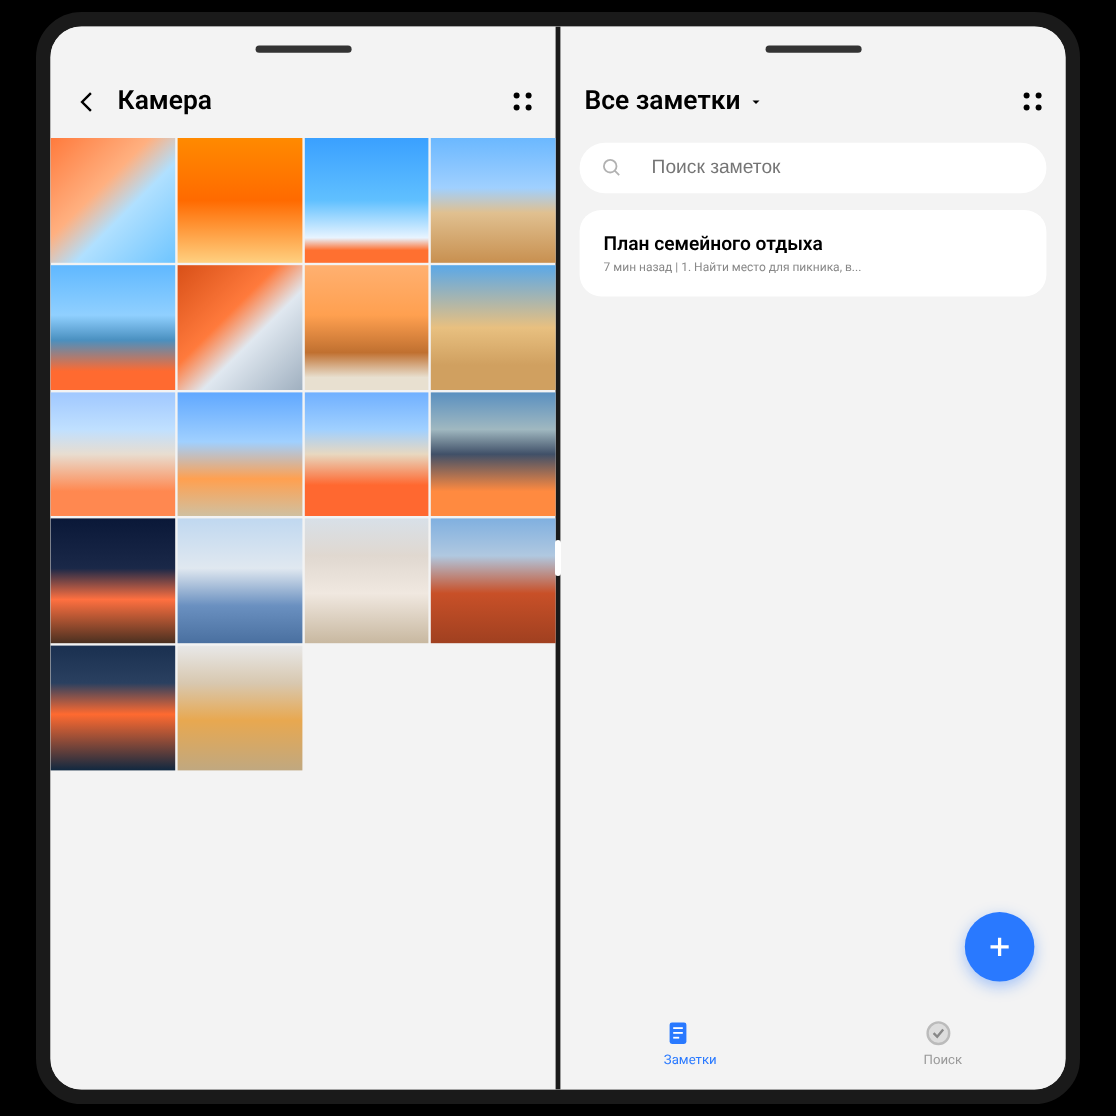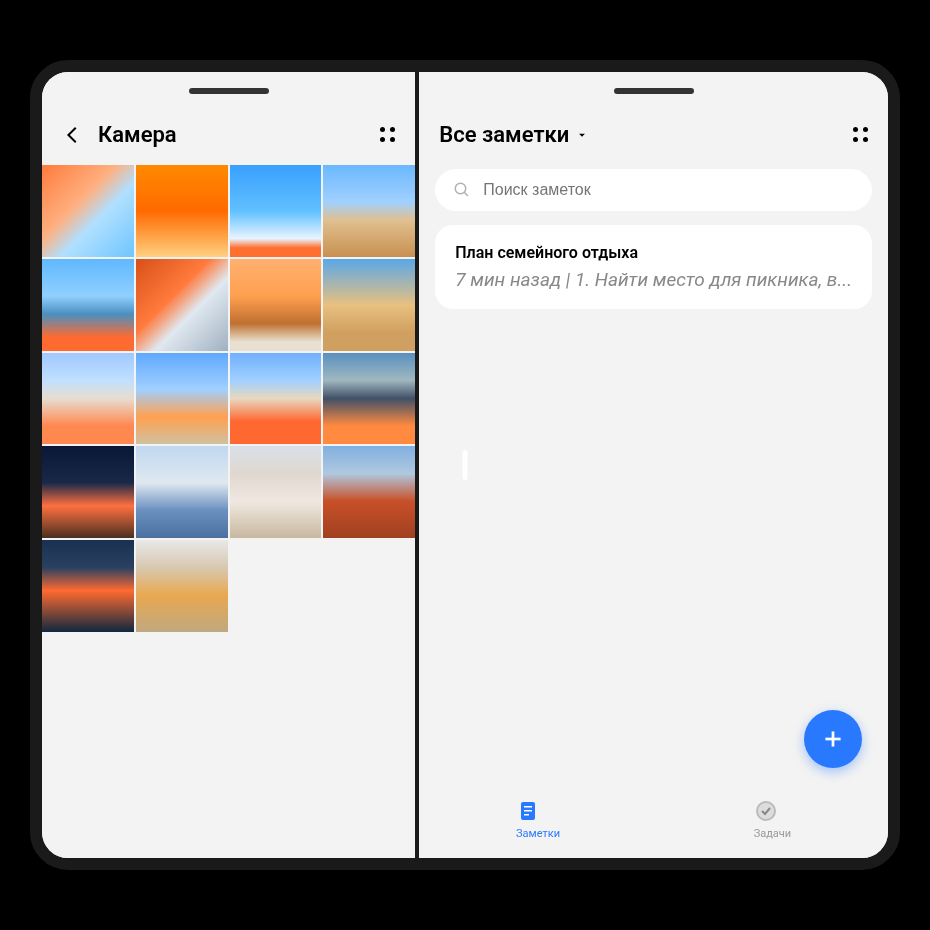--- a/index.html
+++ b/index.html
@@ -7,21 +7,21 @@
   background: #000;
   display: flex;
   justify-content: center;
   align-items: center;
   width: 930px;
   height: 930px;
   font-family: -apple-system, BlinkMacSystemFont, "Segoe UI", Roboto, sans-serif;
 }
 .device {
   width: 870px;
-  height: 810px;
+  height: 910px;
   background: #e8e8e8;
   border: 12px solid #1a1a1a;
   border-radius: 38px;
   display: flex;
   position: relative;
   overflow: hidden;
 }
 .device::before {
   content: "";
   position: absolute;
@@ -83,40 +83,40 @@
   cursor: pointer;
 }
 .thumb.empty { background: transparent; cursor: default; }
 .search-bar {
   margin: 4px 16px 14px 16px;
   background: #fff;
   border-radius: 28px;
   display: flex;
   align-items: center;
   padding: 12px 18px;
-  gap: 12px;
+  gap: 24px;
 }
 .search-bar svg { width: 18px; height: 18px; opacity: 0.5; }
 .search-bar input {
   border: none;
   outline: none;
   font-size: 16px;
   color: #333;
   flex: 1;
   background: transparent;
 }
 .note-card {
   margin: 0 16px;
   background: #fff;
   border-radius: 18px;
   padding: 18px 20px;
   cursor: pointer;
 }
 .note-title { font-size: 16px; font-weight: 600; color: #000; margin-bottom: 6px; }
-.note-meta { font-size: 19px; color: #888; white-space: nowrap; overflow: hidden; text-overflow: ellipsis; font-style: italic; }
+.note-meta { font-size: 10px; color: #888; white-space: nowrap; overflow: hidden; text-overflow: ellipsis; }
 .fab {
   position: absolute;
   bottom: 90px;
   right: 26px;
   width: 58px;
   height: 58px;
   background: #2979ff;
   border-radius: 50%;
   display: flex;
   align-items: center;
@@ -254,18 +254,18 @@
         </div>
         <div class="tab-label">Заметки</div>
       </div>
       <div class="tab inactive">
         <div class="tab-icon">
           <svg viewBox="0 0 24 24" fill="none" stroke="#bbb" stroke-width="2">
               <circle cx="12" cy="12" r="9" fill="#ddd"></circle>
               <path d="M8 12l3 3 5-6" stroke="#888"></path>
             </svg>
         </div>
-        <div class="tab-label">Задачи</div>
+        <div class="tab-label">Поиск</div>
       </div>
     </div>
   </div>
 
 </div>
 
 </body></html>

